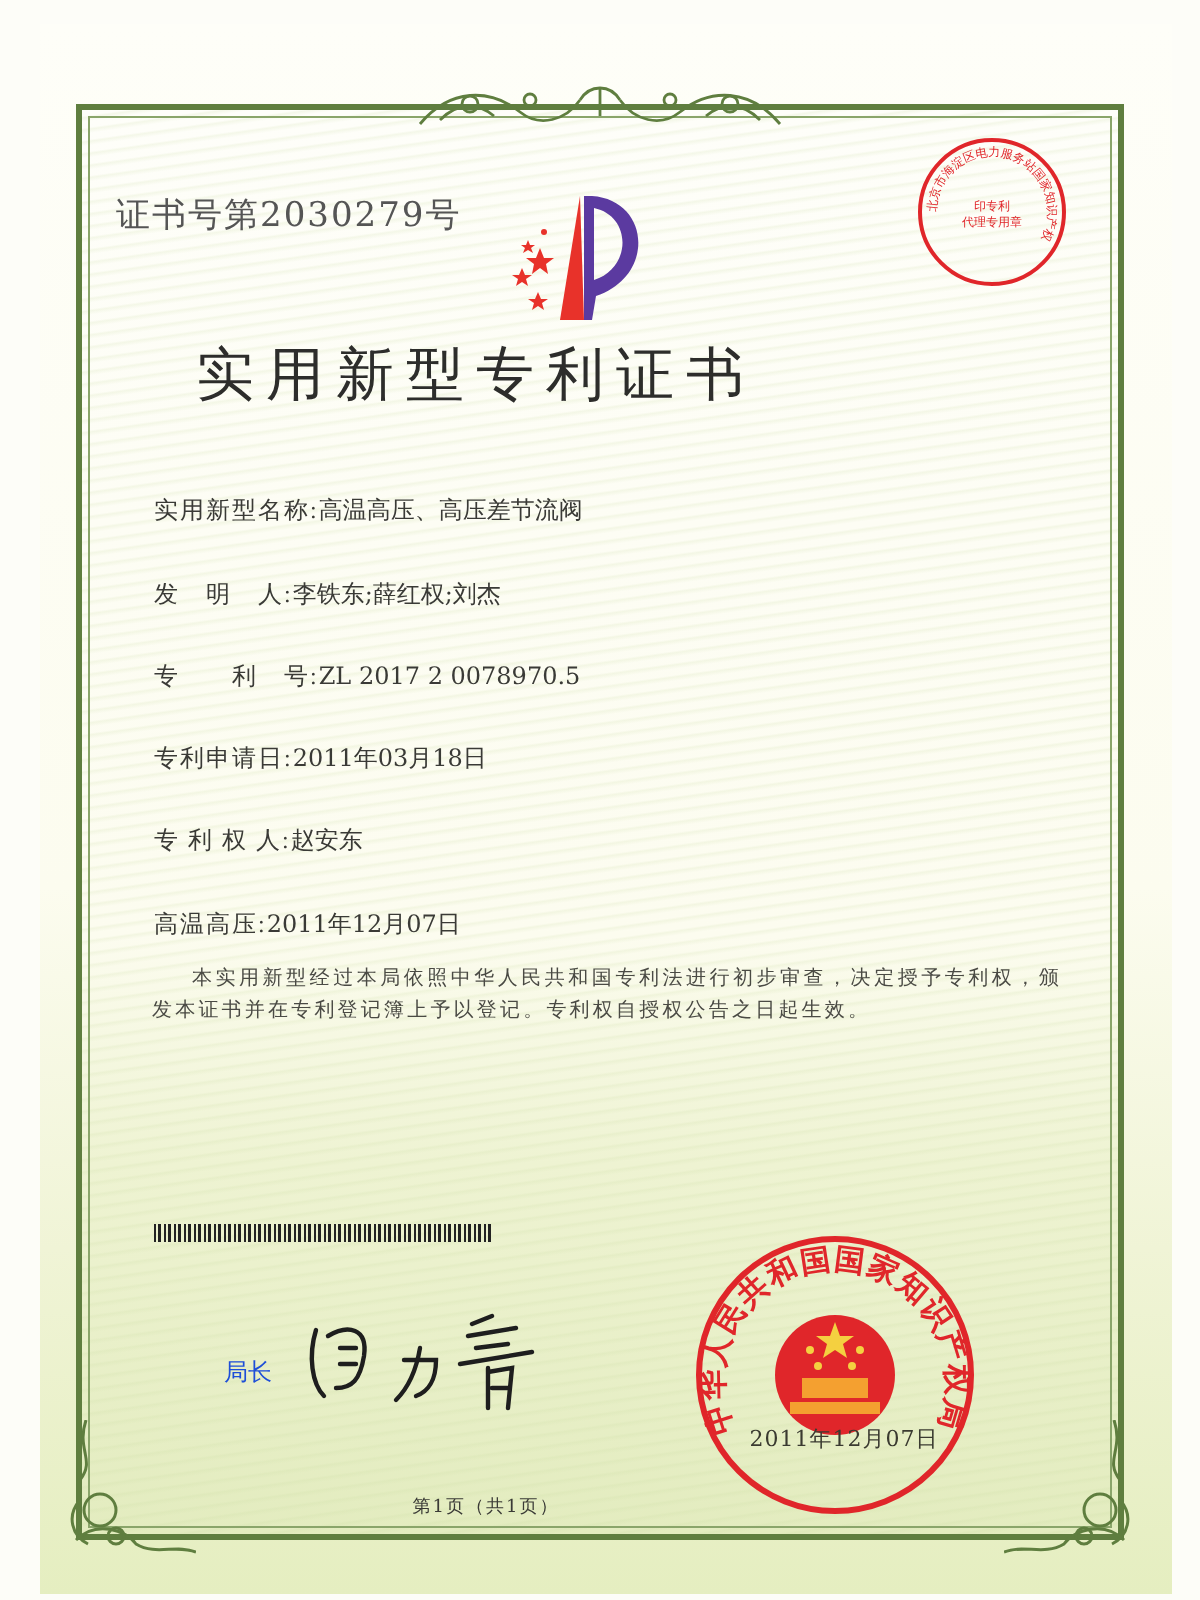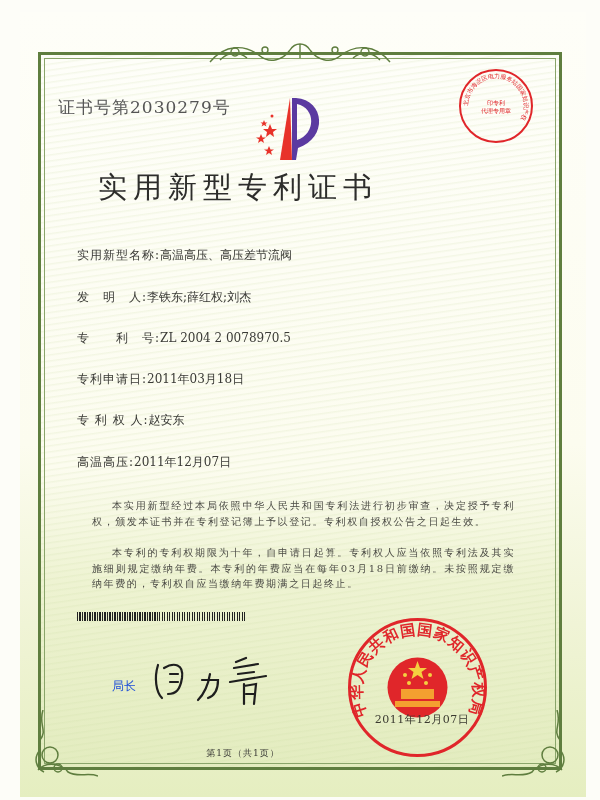--- a/index.html
+++ b/index.html
@@ -40,26 +40,26 @@
     .seal-top {
       position: absolute; left: 457px; top: 67px; width: 78px; height: 78px;
     }
     .title {
       position: absolute; left: 0; width: 476px; top: 168px; text-align: center;
       font-size: 29px; letter-spacing: 6px; color: #2d2d2b; font-weight: normal;
     }
     .field {
       position: absolute; left: 77px; font-size: 12px; color: #3a3a36; white-space: nowrap;
     }
-    .field .label { letter-spacing: 1px; }
+    .field .label { letter-spacing: 1px; font-family: Liberation Serif, serif; }
     .body-text {
       position: absolute; left: 76px; width: 455px; font-size: 10px; line-height: 15.5px;
       color: #4a4a44; letter-spacing: 1.6px; text-align: justify;
     }
-    .body-text p { margin: 16px; text-indent: 2em; }
+    .body-text p { margin: 0; text-indent: 2em; }
     .barcode {
       position: absolute; left: 77px; top: 612px; width: 170px; height: 9px;
       background: repeating-linear-gradient(90deg, #222 0px, #222 1px, transparent 1px, transparent 2px, #222 2px, #222 3.5px, transparent 3.5px, transparent 5px);
     }
     .director-label {
       position: absolute; left: 112px; top: 678px; font-family: "DejaVu Sans", sans-serif; font-size: 12px; color: #1d4ed8;
     }
     .signature { position: absolute; left: 150px; top: 650px; width: 130px; height: 60px; }
     .seal-main { position: absolute; left: 345px; top: 615px; width: 145px; height: 145px; }
     .seal-date {
@@ -137,35 +137,34 @@
 
 <div class="title">实用新型专利证书</div>
 
 <div class="field" style="top:247px">
   <span class="label">实用新型名称:</span><span>高温高压、高压差节流阀</span>
 </div>
 <div class="field" style="top:289px">
   <span class="label">发　明　人:</span><span>李铁东;薛红权;刘杰</span>
 </div>
 <div class="field" style="top:330px">
-  <span class="label">专　　利　号:</span><span>ZL 2004 2 0078970.5</span>
+  <span class="label">专　　利　号:</span><span>ZL 2017 2 0078970.5</span>
 </div>
 <div class="field" style="top:371px">
   <span class="label">专利申请日:</span><span>2011年03月18日</span>
 </div>
 <div class="field" style="top:412px">
   <span class="label">专 利 权 人:</span><span>赵安东</span>
 </div>
 <div class="field" style="top:454px">
   <span class="label">高温高压:</span><span>2011年12月07日</span>
 </div>
 
 <div class="body-text" style="top:482px">
   <p>本实用新型经过本局依照中华人民共和国专利法进行初步审查，决定授予专利权，颁发本证书并在专利登记簿上予以登记。专利权自授权公告之日起生效。</p>
-  <p>本专利的专利权期限为十年，自申请日起算。专利权人应当依照专利法及其实施细则规定缴纳年费。本专利的年费应当在每年03月18日前缴纳。未按照规定缴纳年费的，专利权自应当缴纳年费期满之日起终止。</p>
 </div>
 
 <div class="barcode"></div>
 
 <div class="director-label">局长</div>
 <svg class="signature" viewBox="0 0 130 60">
   <title>田力普</title>
   <g fill="none" stroke="#1e1e1e" stroke-width="2.2" stroke-linecap="round">
     <path d="M8 15 C4 28, 6 42, 12 48"></path>
     <path d="M14 18 C24 12, 34 14, 32 28 C30 40, 26 44, 18 44"></path>

